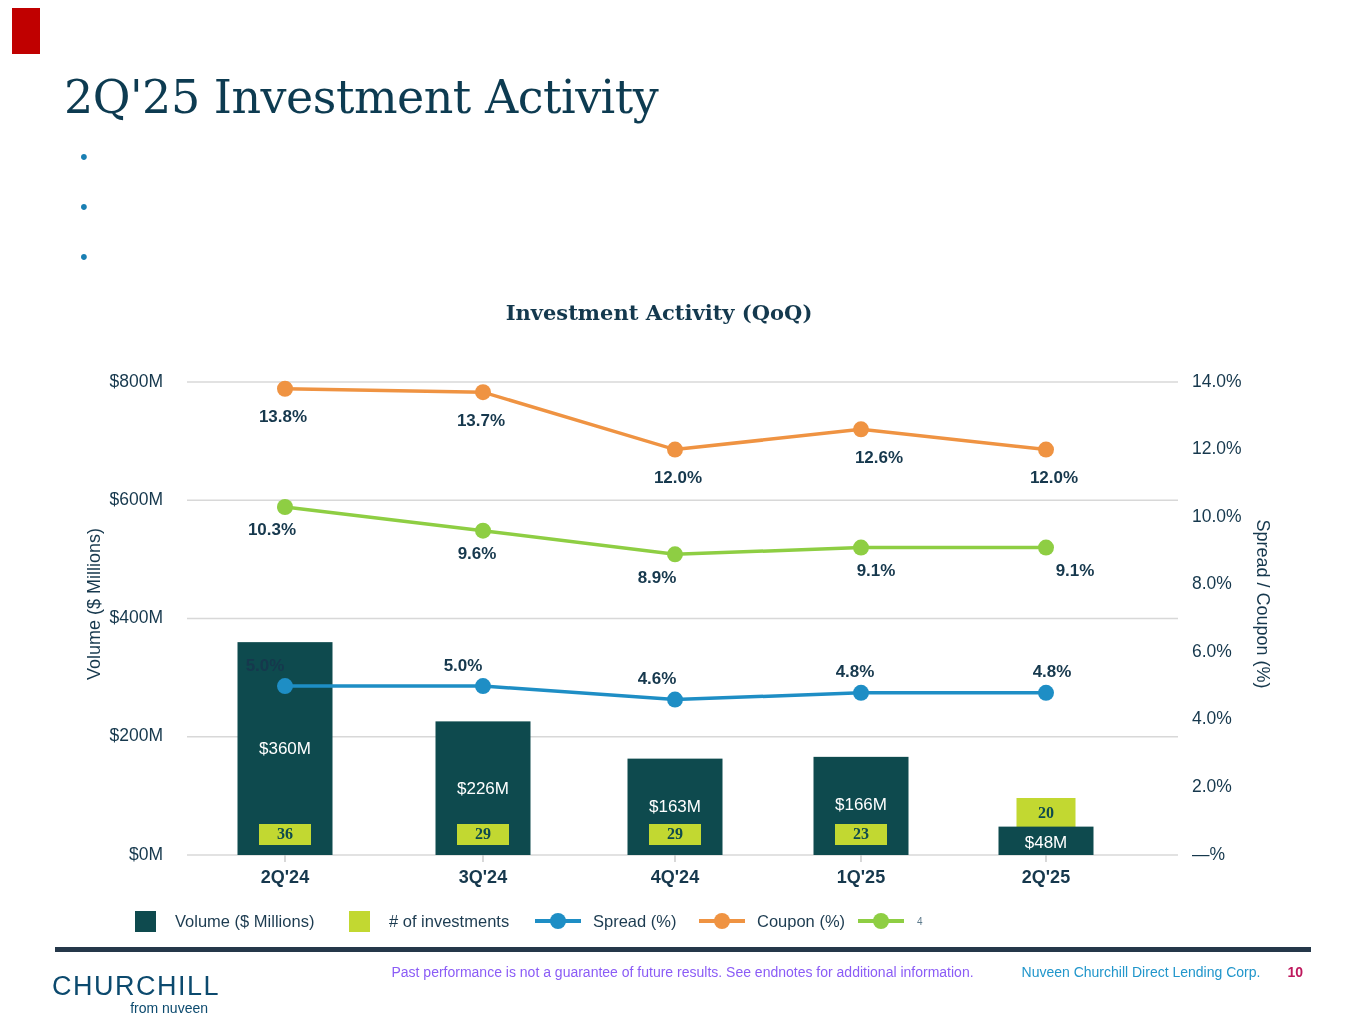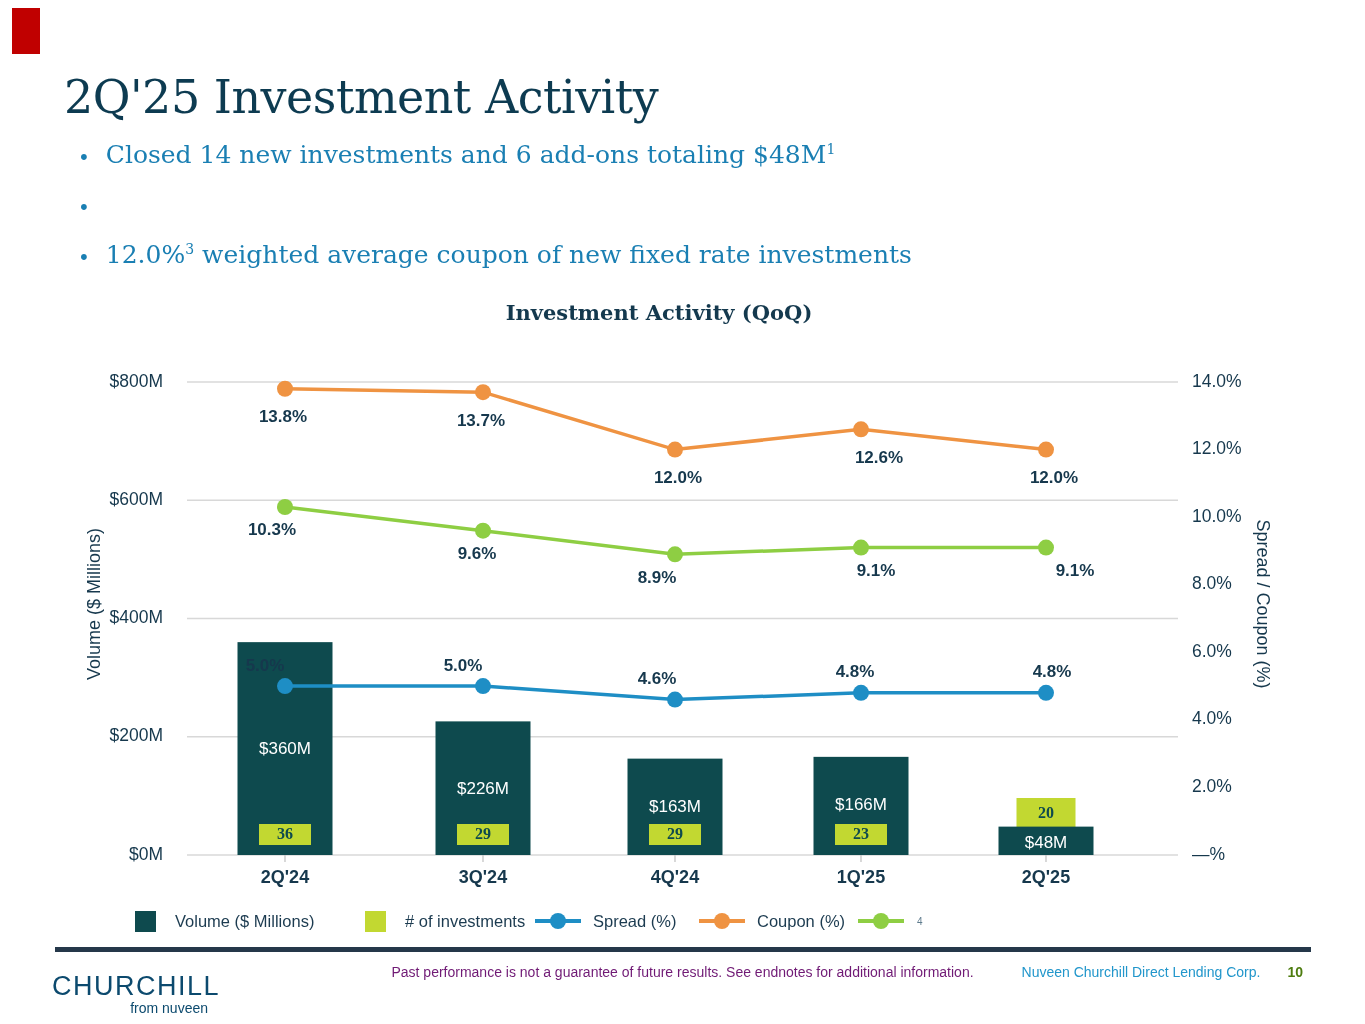--- a/index.html
+++ b/index.html
@@ -29,43 +29,41 @@
   .legend-item .sq{width:21px;height:21px;margin-right:19px;flex:none;}
   .legend-item .ln{width:46px;height:3.5px;margin-right:12px;position:relative;flex:none;}
   .legend-item .ln .dot{position:absolute;left:15px;top:-6px;width:16px;height:16px;border-radius:50%;}
   .legend-item sup{font-size:10px;margin-left:1px;color:#5d7a8c;}
 
   
   #footer-rule{left:55px;top:947px;width:1256px;height:5px;background:#25384a;}
   #logo-block{left:52px;top:971px;width:156px;color:#0c4a6e;font-family:Liberation Sans, sans-serif;}
   #logo-word{font-size:27px;letter-spacing:1.5px;}
   #logo-tagline{font-size:14px;text-align:right;margin-top:-2px;}
-  #disclaimer{left:0;top:964px;width:1365px;text-align:center;font-size:14px;color:#701a75;}
+  #disclaimer{left:0;top:964px;width:1365px;text-align:center;font-size:14px;color:#8b5cf6;}
   #footer-right{top:964px;right:62px;display:flex;align-items:baseline;gap:27px;font-size:14px;padding-left:8px;}
   #corp-name{color:#2196cb;}
-  #page-number{color:#4d7c0f;font-weight:bold;}
+  #page-number{color:#be185d;font-weight:bold;}
 </style>
 </head>
 <body>
 
 <div class="abs" id="accent-mark"></div>
 
 <div class="abs" id="page-title">2Q'25 Investment Activity</div>
 
 <ul class="abs" id="bullet-list">
     <li>
       <span class="bullet-dot">•</span>
-      <span><span>Closed 14 new investments and 6 add-ons totaling $48M</span><sup>1</sup></span>
     </li>
     <li>
       <span class="bullet-dot">•</span>
     </li>
     <li>
       <span class="bullet-dot">•</span>
-      <span><span>12.0%</span><sup>3</sup><span> weighted average coupon of new fixed rate investments</span></span>
     </li>
   </ul>
 
 <div class="abs" id="chart-title">Investment Activity (QoQ)</div>
 
 <svg class="abs" id="chart-svg" xmlns="http://www.w3.org/2000/svg">
     <line x1="187" y1="382" x2="1178" y2="382" stroke="#d8d8d8" stroke-width="1.3"></line>
     <text x="163" y="382" text-anchor="end" dominant-baseline="middle" font-size="17.5" fill="#16384d" font-family="&quot;Liberation Sans&quot;,sans-serif">$800M</text>
     <line x1="187" y1="500.25" x2="1178" y2="500.25" stroke="#d8d8d8" stroke-width="1.3"></line>
     <text x="163" y="500.25" text-anchor="end" dominant-baseline="middle" font-size="17.5" fill="#16384d" font-family="&quot;Liberation Sans&quot;,sans-serif">$600M</text>
@@ -148,21 +146,21 @@
     <text x="1046" y="878" text-anchor="middle" dominant-baseline="middle" font-size="18" fill="#16384d" font-family="&quot;Liberation Sans&quot;,sans-serif" font-weight="bold">2Q'25</text>
     <text x="95" y="604" text-anchor="middle" dominant-baseline="middle" font-size="18" fill="#16384d" font-family="&quot;Liberation Sans&quot;,sans-serif" transform="rotate(-90 95 604)">Volume ($ Millions)</text>
     <text x="1262" y="604" text-anchor="middle" dominant-baseline="middle" font-size="18" fill="#16384d" font-family="&quot;Liberation Sans&quot;,sans-serif" transform="rotate(90 1262 604)">Spread / Coupon (%)</text>
   </svg>
 
 <div id="legend">
     <div class="legend-item abs" style="left: 135px;">
       <span class="sq" style="background: rgb(14, 74, 78);"></span>
       <span>Volume ($ Millions)</span>
     </div>
-    <div class="legend-item abs" style="left: 349px; margin-left: 16px;">
+    <div class="legend-item abs" style="left: 349px;">
       <span class="sq" style="background: rgb(194, 216, 49);"></span>
       <span># of investments</span>
     </div>
     <div class="legend-item abs" style="left: 535px;">
       <span class="ln" style="background: rgb(30, 142, 197);">
         <span class="dot" style="background: rgb(30, 142, 197);"></span>
       </span>
       <span>Spread (%)</span>
     </div>
     <div class="legend-item abs" style="left: 699px;">

